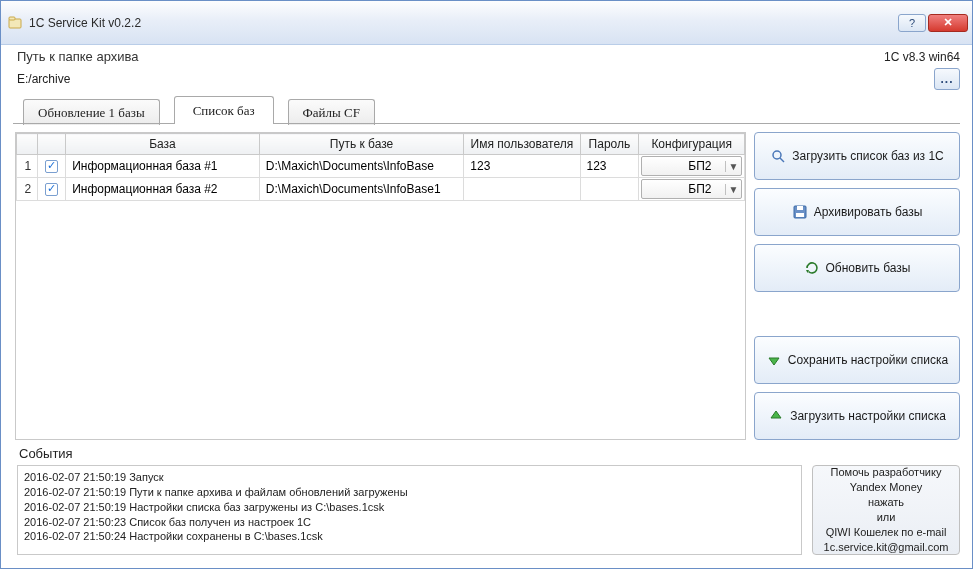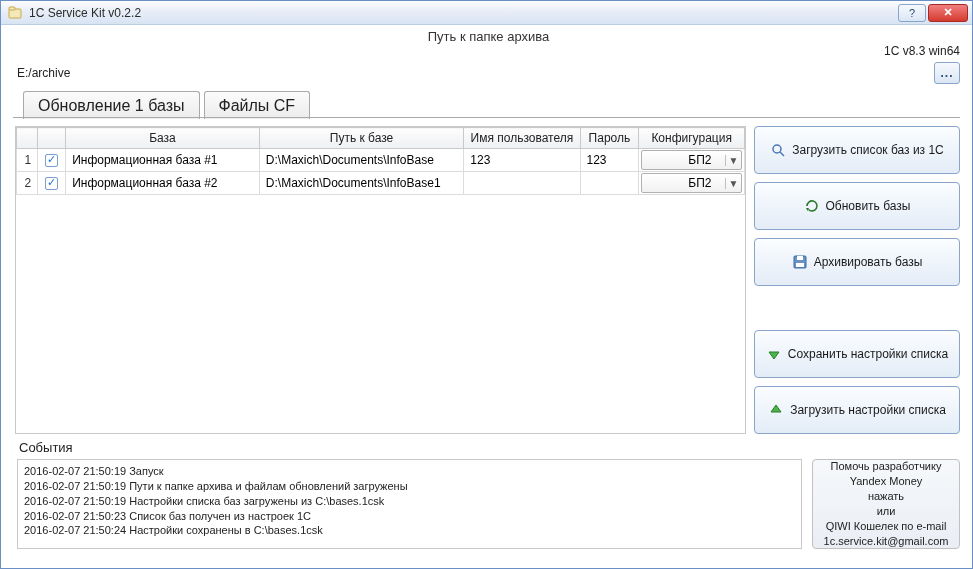--- a/index.html
+++ b/index.html
@@ -7,21 +7,21 @@
   font-family: "Segoe UI", Tahoma, sans-serif;
   font-size: 12px;
   background: #fff;
   width: 973px;
   height: 569px;
   overflow: hidden;
   border: 1px solid #6a8fc6;
   position: relative;
 }
 .titlebar {
-  height: 24px;
+  height: 44px;
   background: linear-gradient(#fdfdfe, #e8eef8 45%, #d8e3f3);
   border-bottom: 1px solid #b9cde8;
   display: flex;
   align-items: center;
   padding: 0 4px 0 6px;
 }
 .titlebar .app-icon { width: 16px; height: 16px; margin-right: 6px; display:flex;align-items:center;justify-content:center;}
 .titlebar .title { flex: 1; color: #2b2b2b; font-size: 12px; }
 .titlebar .winbtns { display: flex; gap: 2px; }
 .winbtn {
@@ -35,21 +35,20 @@
 .winbtn.close {
   width: 40px;
   background: linear-gradient(#f07f7f,#d53a2f);
   border-color: #a52a20;
   color: #fff; font-weight: bold;
 }
 .toprow {
   display:flex; align-items:center;
   padding: 4px 12px 2px 16px;
   color:#333;
-  flex-direction:column;
 }
 .toprow .label { font-size:13px; }
 .toprow .ver { margin-left:auto; font-size:12px; color:#222;}
 .pathrow {
   display:flex; align-items:center;
   padding: 2px 12px 6px 16px;
   gap:6px;
 }
 .pathrow .pathtxt { flex:1; font-size:12px; color:#222; }
 .pathbtn {
@@ -66,24 +65,25 @@
 }
 .tabs::after{
   content:"";position:absolute;left:12px;right:12px;bottom:0;height:1px;background:#a9a9a9;
 }
 .tab {
   border:1px solid #a9a9a9;
   border-bottom:none;
   border-radius:3px 3px 0 0;
   background:linear-gradient(#fbfbfb,#ececec);
   padding:5px 14px 4px;
-  margin-right:4px;
-  font-size:16px;color:#222;
+  margin-right:14px;
+  font-size:13px;color:#222;
   position:relative;
   top:1px;
+  font-family:Liberation Serif, serif;
 }
 .tab.active {
   background:#fff;
   z-index:2;
   padding:6px 18px 5px;
   top:0;
 }
 .main {
   display:flex;
   padding:8px 12px 0 14px;
@@ -190,20 +190,21 @@
   <span class="label">Путь к папке архива</span>
   <span class="ver">1C v8.3 win64</span>
 </div>
 <div class="pathrow">
   <span class="pathtxt">E:/archive</span>
   <div class="pathbtn">...</div>
 </div>
 
 <div class="tabs">
   <div class="tab">Обновление 1 базы</div>
+  <div class="tab active">Список баз</div>
   <div class="tab">Файлы CF</div>
 </div>
 
 <div class="main">
   <div class="gridwrap">
     <table class="grid">
       <thead>
         <tr>
           <th style="width:18px"></th>
           <th style="width:22px"></th>
@@ -252,35 +253,35 @@
           <svg width="14" height="14" viewBox="0 0 14 14">
             <circle cx="6" cy="6" r="4" fill="none" stroke="#4a77b8" stroke-width="1.5"></circle>
             <line x1="9" y1="9" x2="13" y2="13" stroke="#4a77b8" stroke-width="1.5"></line>
           </svg>
         </span>
       <span>Загрузить список баз из 1С</span>
     </div>
     <div class="btn">
       <span class="ic">
           <svg width="14" height="14" viewBox="0 0 14 14">
-            <path d="M2 7a5 5 0 1 1 1.5 3.5" fill="none" stroke="#2a7a2a" stroke-width="1.6"></path>
-            <polygon points="1,9 4,9 2.5,12" fill="#2a7a2a"></polygon>
-          </svg>
-        </span>
-      <span>Обновить базы</span>
-    </div>
-    <div class="btn">
-      <span class="ic">
-          <svg width="14" height="14" viewBox="0 0 14 14">
             <rect x="1" y="1" width="12" height="12" rx="1" fill="#6a90c6" stroke="#3b6aa8"></rect>
             <rect x="4" y="1" width="6" height="4" fill="#fff"></rect>
             <rect x="3" y="8" width="8" height="4" fill="#fff"></rect>
           </svg>
         </span>
       <span>Архивировать базы</span>
+    </div>
+    <div class="btn">
+      <span class="ic">
+          <svg width="14" height="14" viewBox="0 0 14 14">
+            <path d="M2 7a5 5 0 1 1 1.5 3.5" fill="none" stroke="#2a7a2a" stroke-width="1.6"></path>
+            <polygon points="1,9 4,9 2.5,12" fill="#2a7a2a"></polygon>
+          </svg>
+        </span>
+      <span>Обновить базы</span>
     </div>
     <div class="spacer"></div>
     <div class="btn">
       <span class="ic">
           <svg width="14" height="14" viewBox="0 0 14 14">
             <polygon points="7,12 2,5 12,5" fill="#4ab54a" stroke="#2a7a2a"></polygon>
           </svg>
         </span>
       <span>Сохранить настройки списка</span>
     </div>

